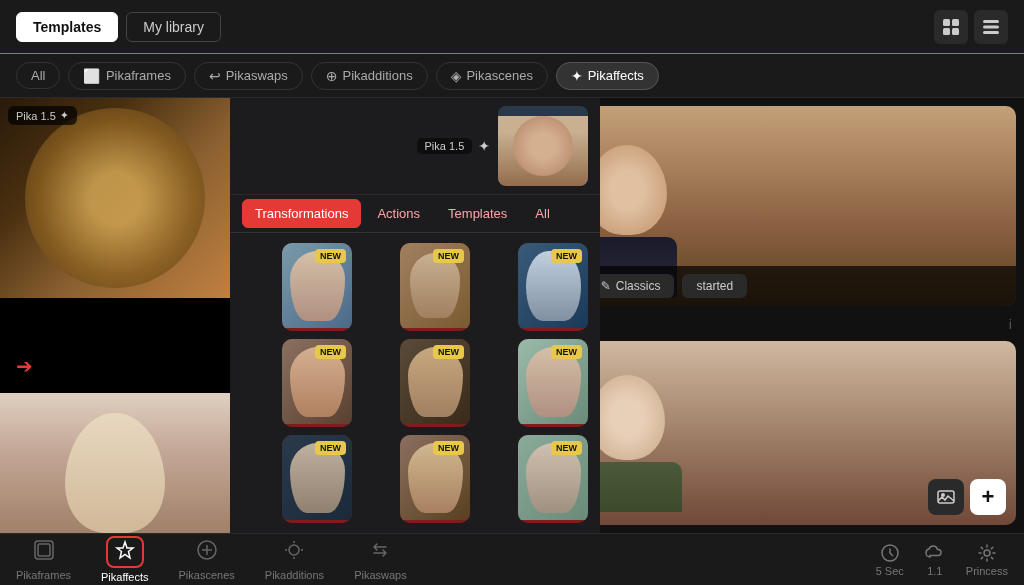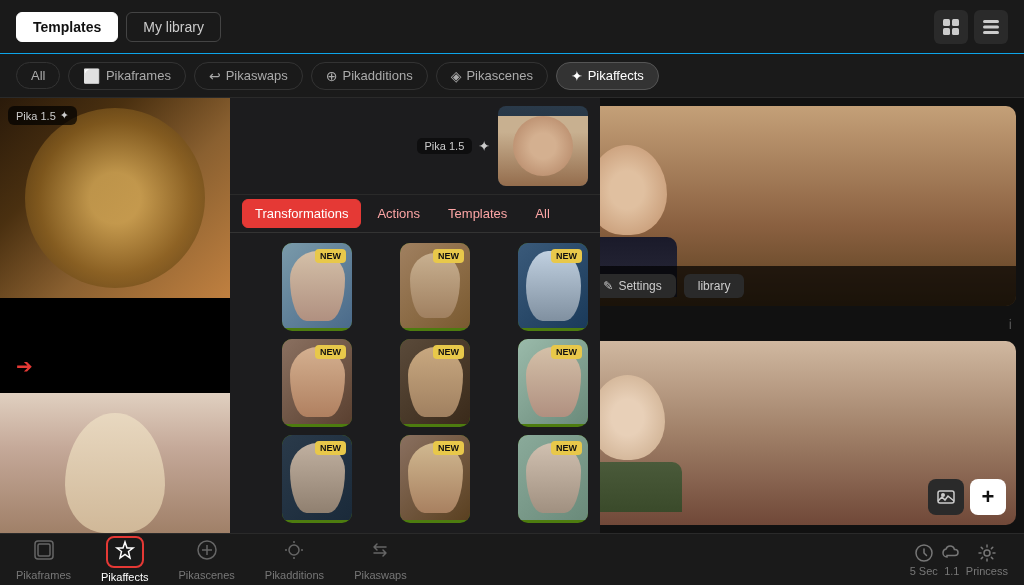--- a/index.html
+++ b/index.html
@@ -210,21 +210,21 @@
       gap: 8px;
       padding: 10px 12px;
       overflow-y: auto;
       flex: 1;
     }
     .transform-item {
       position: relative;
       border-radius: 10px;
       overflow: hidden;
       cursor: pointer;
-      background: #4d7c0f;
+      background: #7f1d1d;
       margin-left: 40px;
     }
     .transform-img {
       width: 100%;
       height: 90px;
       object-fit: cover;
     }
     .transform-label {
       text-align: center;
       font-size: 12px;
@@ -287,21 +287,21 @@
     }
     .nav-item.active { color: #fff; }
     .nav-item .nav-icon { font-size: 20px; }
     .nav-item.active .nav-icon-border {
       border: 2px solid #e53935;
       border-radius: 8px;
       padding: 2px 6px;
     }
     .bottom-nav-right {
       display: flex;
-      gap: 4px;
+      gap: 21px;
       align-items: flex-start;
       color: #aaa;
       font-size: 12px;
     }
     .bottom-nav-item {
       display: flex; flex-direction: column; align-items: center; gap: 2px;
       font-size: 11px; color: #777; cursor: pointer;
     }
     .bottom-add-btn {
       width: 36px; height: 36px;
@@ -536,24 +536,24 @@
         </div>
       </div>
 
       <div style="position:absolute; bottom:0; left:0; right:0; background: rgba(0,0,0,0.7); display:flex; justify-content:center; gap:8px; padding:8px;">
         <button class="action-btn">
           <span>↩</span>
           <span>Retry</span>
         </button>
         <button class="action-btn">
           <span>✎</span>
-          <span>Settings</span>
+          <span>Classics</span>
         </button>
         <button class="action-btn">
-          <span>library</span>
+          <span>started</span>
         </button>
       </div>
     </div>
 
     <div style="display:flex; align-items:center; justify-content:space-between; padding: 0 4px;">
       <span>Hero Me</span>
       <span style="color:#555; font-size:14px;">ℹ</span>
     </div>
 
     <div style="position:relative; border-radius:10px; overflow:hidden; flex:1; background:#111;">

